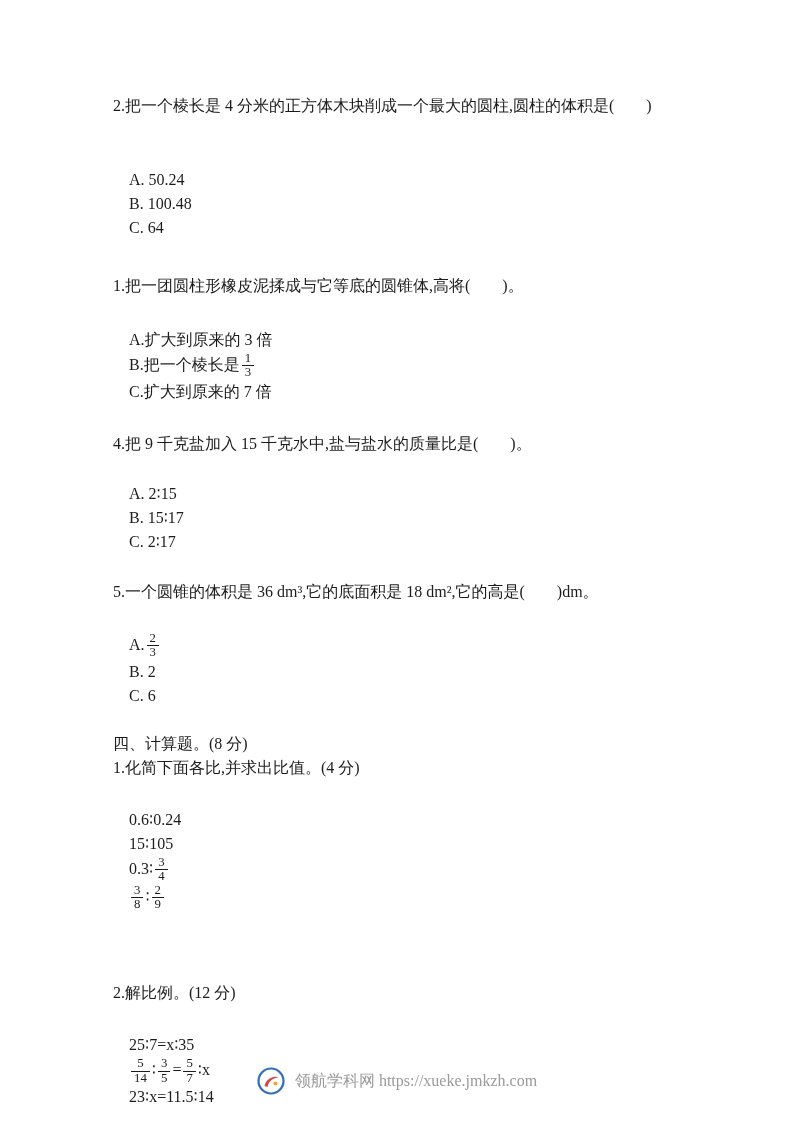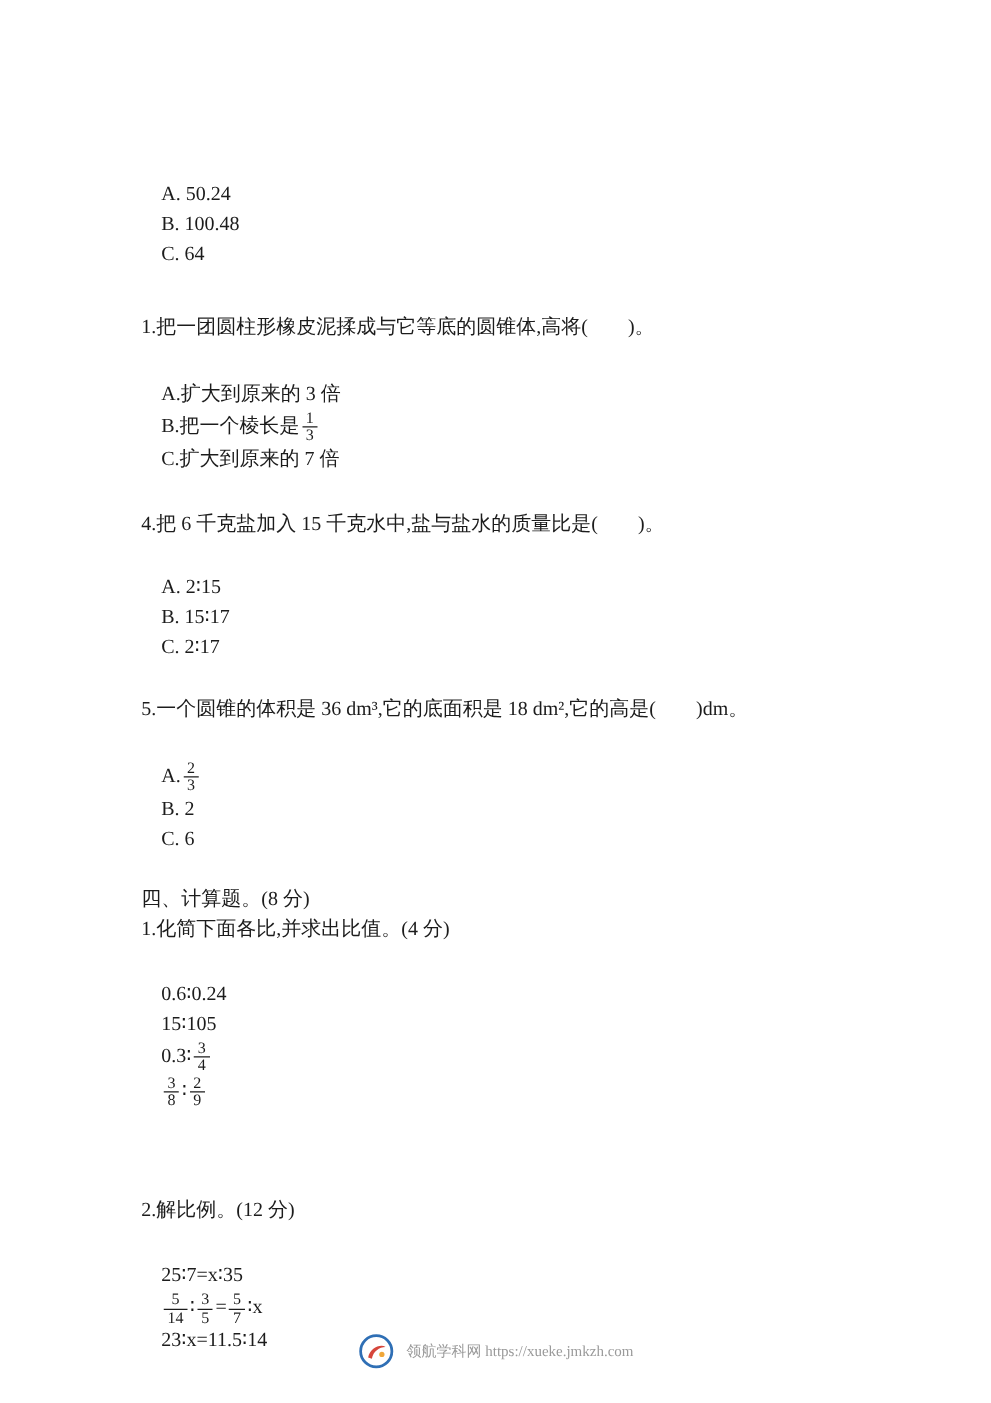--- a/index.html
+++ b/index.html
@@ -4,42 +4,43 @@
 <style>
   * { margin:0; padding:0; box-sizing:border-box; }
   html, body { width:793px; height:1122px; }
   body { background:#ffffff; color:#1c1c1c; font-family:"Liberation Serif","DejaVu Serif",serif; font-size:16px; position:relative; overflow:hidden; }
   .page { padding:94px 70px 0 113px; }
   .line { line-height:24px; white-space:pre-wrap; }
   .opt { display:inline-block; vertical-align:top; }
   .frac { display:inline-block; text-align:center; vertical-align:middle; line-height:1.05; font-size:0.8em; margin:0 2px; }
   .frac .fnum { display:block; padding:0 3px; }
   .frac .fden { display:block; border-top:1px solid #1c1c1c; padding:0 3px; }
-  .footer { position:absolute; left:0; bottom:26px; width:100%; display:flex; align-items:center; justify-content:center; gap:9px; color:#9a9a9a; font-size:12px; }
+  .footer { position:absolute; left:0; bottom:26px; width:100%; display:flex; align-items:center; justify-content:center; gap:9px; color:#9a9a9a; font-size:16px; }
 </style>
 </head>
 <body>
 
 <div class="page">
 
+  <div class="line">2.把一个棱长是 4 分米的正方体木块削成一个最大的圆柱,圆柱的体积是(　　)</div>
 
   <div class="line" style="margin-top:26px">
     <span class="opt" style="width:145px">A. 50.24</span>
     <span class="opt" style="width:110px">B. 100.48</span>
     <span class="opt">C. 64</span>
   </div>
 
   <div class="line" style="margin-top:10px">1.把一团圆柱形橡皮泥揉成与它等底的圆锥体,高将(　　)。</div>
   <div class="line" style="margin-top:6px">
     <span class="opt" style="width:220px">A.扩大到原来的 3 倍</span>
     <span class="opt" style="width:172px"><span>B.把一个棱长是</span><span class="frac"><span class="fnum">1</span><span class="fden">3</span></span></span>
     <span class="opt">C.扩大到原来的 7 倍</span>
   </div>
 
-  <div class="line" style="margin-top:4px">4.把 6 千克盐加入 15 千克水中,盐与盐水的质量比是(　　)。</div>
+  <div class="line" style="margin-top:4px">4.把 9 千克盐加入 15 千克水中,盐与盐水的质量比是(　　)。</div>
   <div class="line" style="margin-top:2px">
     <span class="opt" style="width:117px">A. 2∶15</span>
     <span class="opt" style="width:135px">B. 15∶17</span>
     <span class="opt">C. 2∶17</span>
   </div>
 
   <div class="line" style="margin-top:2px">5.一个圆锥的体积是 36 dm³,它的底面积是 18 dm²,它的高是(　　)dm。</div>
   <div class="line" style="margin-top:4px">
     <span class="opt" style="width:117px"><span>A.</span><span class="frac"><span class="fnum">2</span><span class="fden">3</span></span></span>
     <span class="opt" style="width:138px">B. 2</span>

